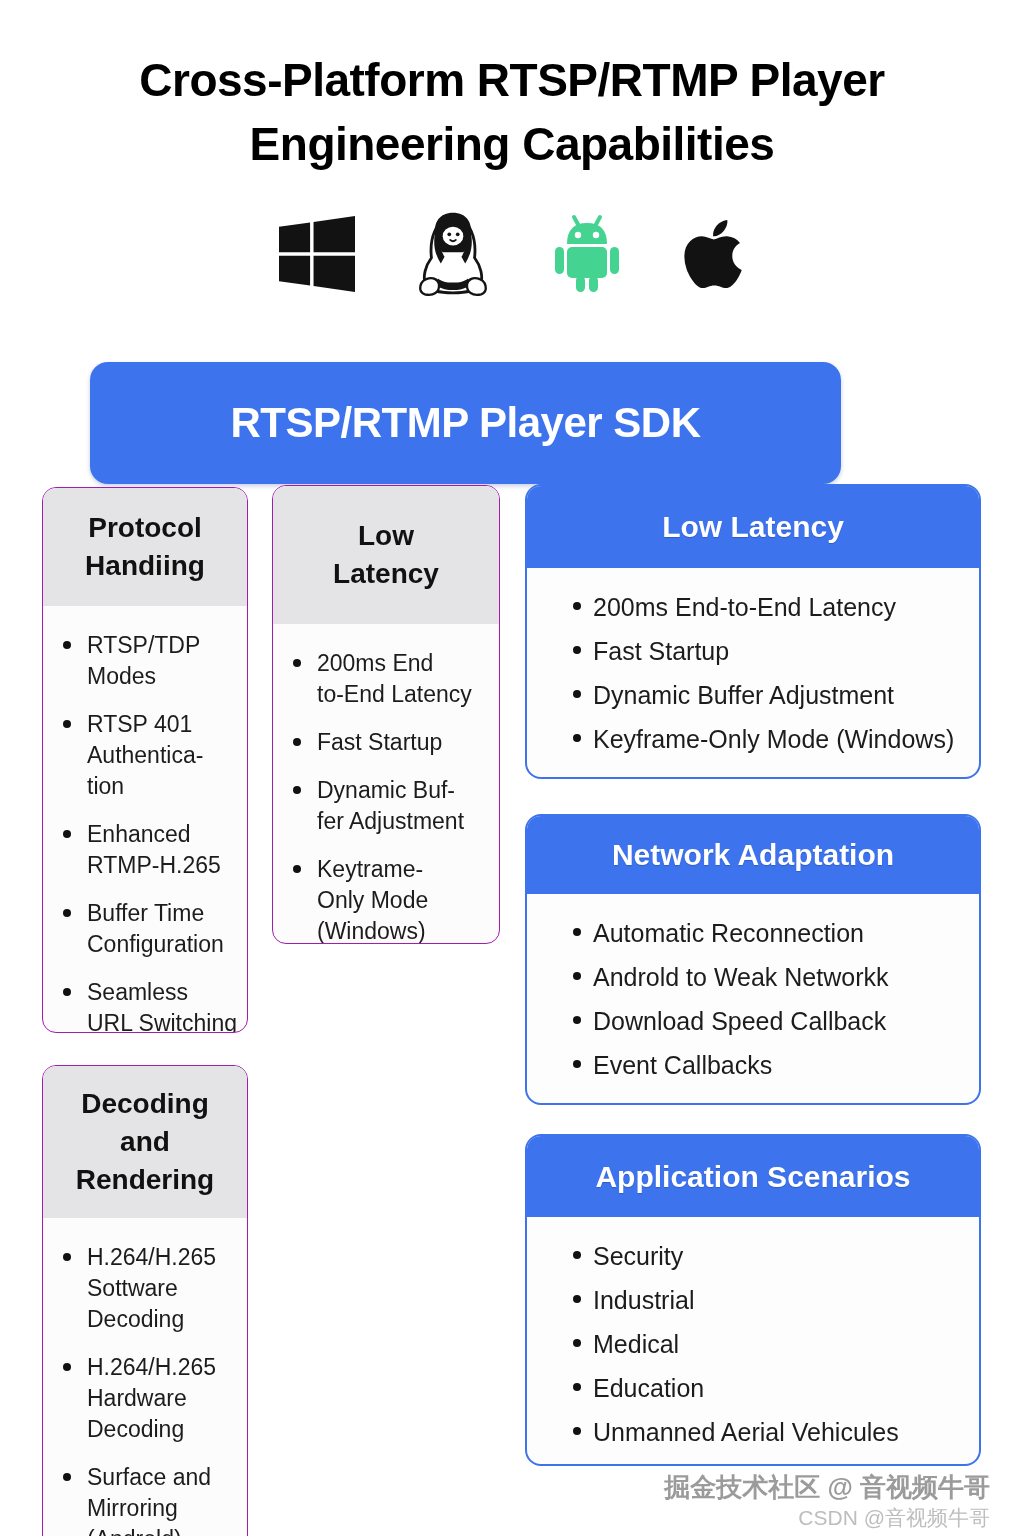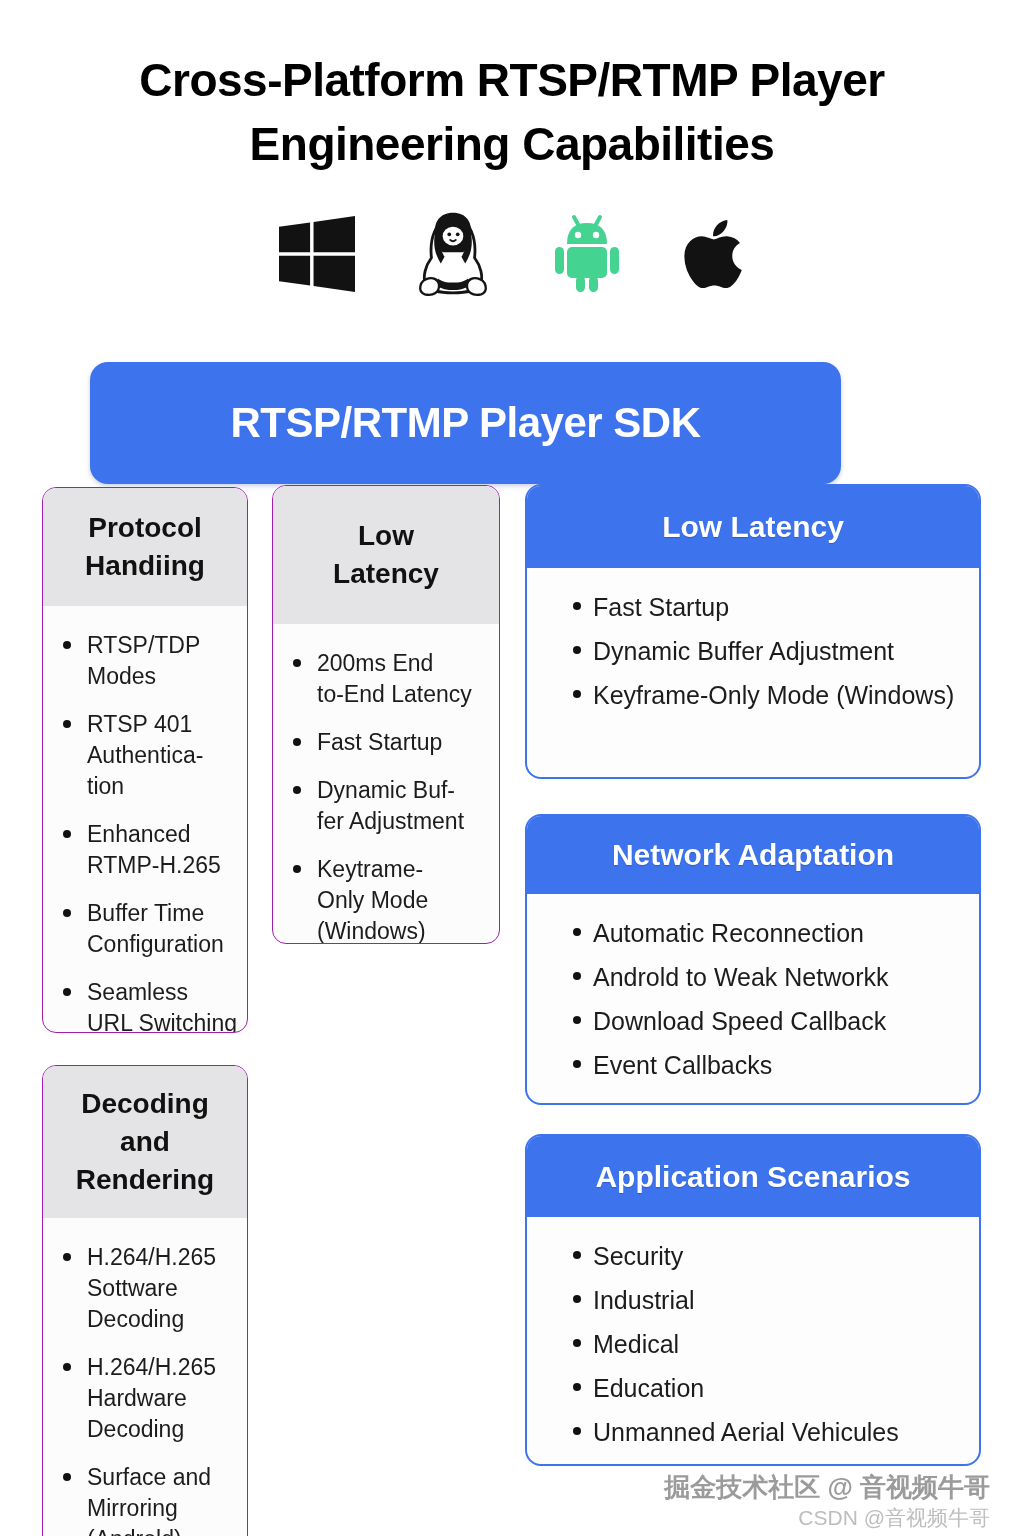--- a/index.html
+++ b/index.html
@@ -173,20 +173,21 @@
         <li>Keytrame-
 Only Mode
 (Windows)</li>
       </ul>
   </section>
 
 
   <section class="card blue wide" style="left:525px;top:484px;width:456px;height:295px">
     <header class="card-head" style="height:82px">Low Latency</header>
     <ul class="card-list">
+        <li>200ms End-to-End Latency</li>
         <li>Fast Startup</li>
         <li>Dynamic Buffer Adjustment</li>
         <li>Keyframe-Only Mode (Windows)</li>
       </ul>
   </section>
 
   <section class="card blue wide" style="left:525px;top:814px;width:456px;height:291px">
     <header class="card-head" style="height:78px">Network Adaptation</header>
     <ul class="card-list">
         <li>Automatic Reconnection</li>

